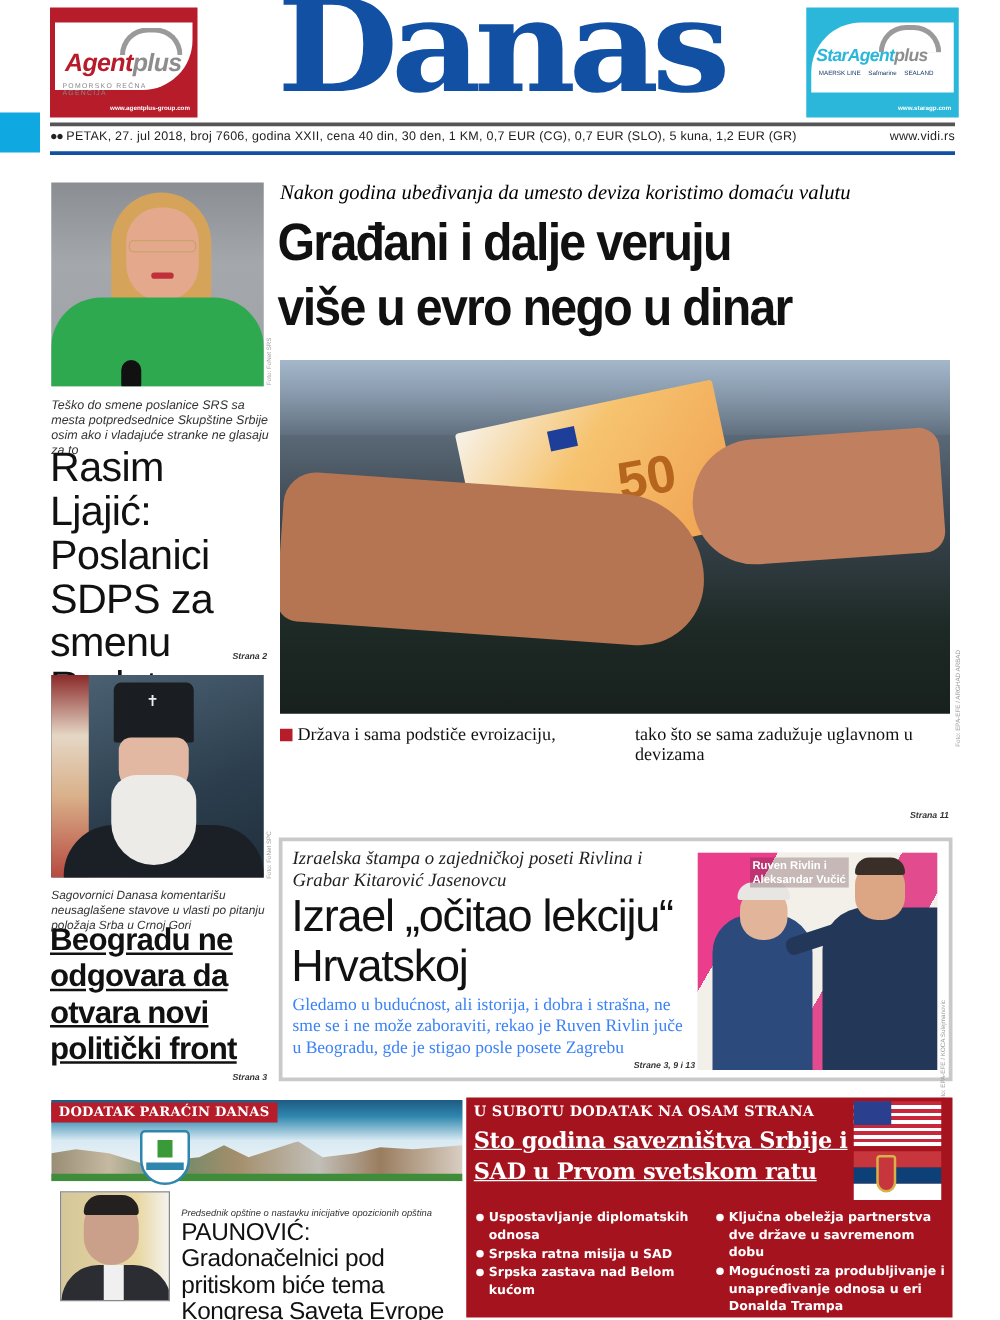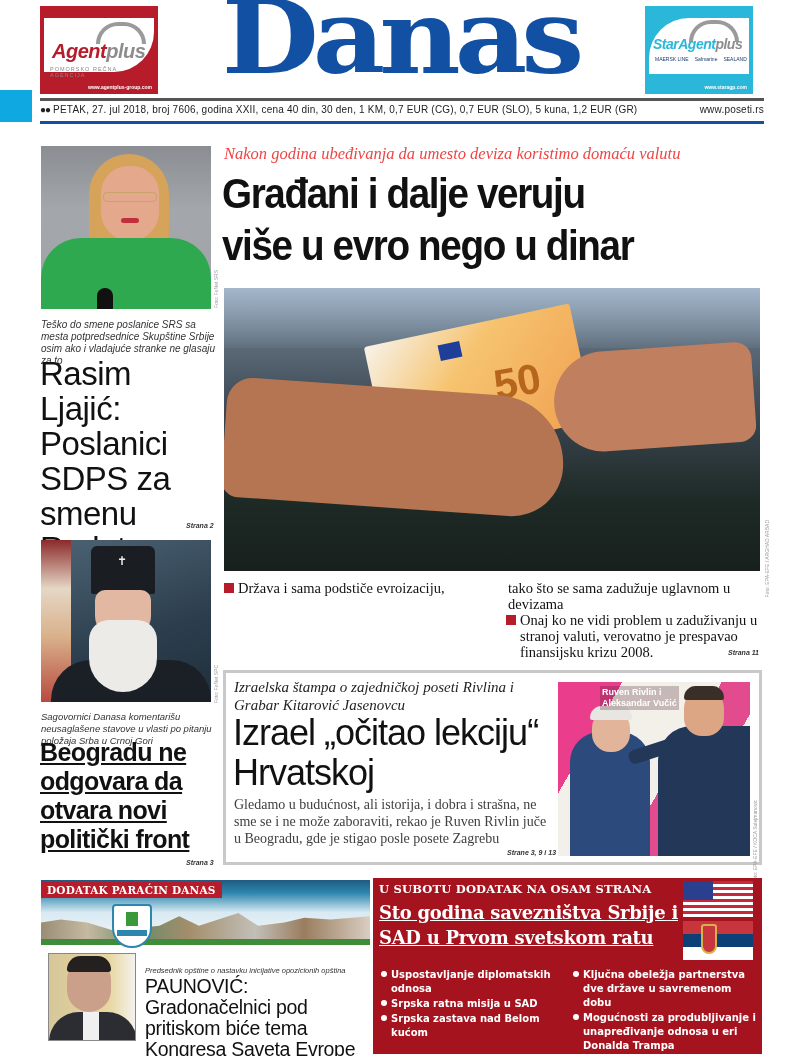--- a/index.html
+++ b/index.html
@@ -8,21 +8,21 @@
 
   
   .ad-left { left: 40px; top: 6px; width: 118px; height: 88px; background: #b71c2b; }
   .ad-left .inner { position: absolute; left: 4px; top: 12px; right: 4px; height: 54px; background: #fff; border-radius: 0 0 40px 0; }
   .ad-left .arc { position: absolute; right: 8px; top: 4px; width: 50px; height: 22px; border: 4px solid #9a9a9a; border-bottom: none; border-radius: 30px 30px 0 0; }
   .ad-left .brand { position: absolute; left: 8px; top: 22px; font: italic bold 20px "Liberation Sans", sans-serif; color: #b71c2b; letter-spacing: -0.5px; }
   .ad-left .brand .plus { color: #8d8d8d; }
   .ad-left .sub { position: absolute; left: 6px; top: 48px; font-size: 5.5px; color: #888; letter-spacing: 1px; }
   .ad-left .url { position: absolute; right: 6px; bottom: 4px; font-size: 5px; color: #fff; font-weight: bold; }
 
-  .ad-right { left: 645px; top: 6px; width: 108px; height: 88px; background: #2bb7d9; }
+  .ad-right { left: 645px; top: 6px; width: 122px; height: 88px; background: #2bb7d9; }
   .ad-right .inner { position: absolute; left: 4px; top: 12px; right: 4px; height: 56px; background: #fff; border-radius: 40px 0 0 0; }
   .ad-right .arc { position: absolute; right: 10px; top: 2px; width: 50px; height: 22px; border: 4px solid #9a9a9a; border-bottom: none; border-radius: 30px 30px 0 0; }
   .ad-right .brand { position: absolute; left: 4px; top: 18px; font: italic bold 14px "Liberation Sans", sans-serif; color: #2bb7d9; letter-spacing: -0.5px; }
   .ad-right .brand .plus { color: #8d8d8d; }
   .ad-right .partners { position: absolute; left: 6px; top: 38px; font-size: 5px; color: #1a3a6a; display: flex; gap: 6px; }
   .ad-right .url { position: absolute; right: 6px; bottom: 4px; font-size: 5px; color: #fff; font-weight: bold; }
 
   .logo { left: 180px; top: -14px; width: 440px; text-align: center; font: bold 112px "DejaVu Serif", serif; color: #1250a3; letter-spacing: -6px; line-height: 1; transform: scaleY(0.92); transform-origin: top; }
 
   .cyan-block { left: 0; top: 90px; width: 32px; height: 32px; background: #0fa8e0; }
@@ -57,21 +57,21 @@
   .photo-patriarch .face { position: absolute; left: 54px; top: 50px; width: 56px; height: 46px; background: #e2b8a2; border-radius: 10px 10px 20px 20px; }
   .photo-patriarch .beard { position: absolute; left: 48px; top: 80px; width: 68px; height: 72px; background: #ecebe8; border-radius: 20px 20px 34px 34px; }
   .photo-patriarch .robe { position: absolute; left: 10px; top: 120px; width: 160px; height: 50px; background: #1b2027; border-radius: 40px 40px 0 0; z-index: 0; }
   .photo-patriarch .beard, .photo-patriarch .face { z-index: 1; }
 
   .kicker-l2 { left: 41px; top: 711px; width: 180px; font: italic 9.5px "Liberation Sans", sans-serif; line-height: 12px; color: #333; }
   .headline-l2 { left: 40px; top: 738px; width: 180px; font: bold 25px "Liberation Sans", sans-serif; line-height: 29px; color: #111; letter-spacing: -0.6px; text-decoration: underline; }
   .ref-l2 { left: 186px; top: 859px; }
 
   
-  .main-kicker { left: 224px; top: 144px; width: 556px; font: italic 16.5px "Liberation Serif", serif; color: #ef4444; }
+  .main-kicker { left: 224px; top: 144px; width: 556px; font: italic 16.5px "Liberation Serif", serif; color: #000000; }
   .main-headline { left: 222px; top: 168px; width: 560px; font: bold 42px "Liberation Sans", sans-serif; line-height: 52px; color: #111; letter-spacing: -1.5px; transform: scaleX(0.92); transform-origin: left; white-space: nowrap; }
 
   .photo-euro { left: 224px; top: 288px; width: 536px; height: 283px; background: linear-gradient(180deg, #6f87a0 0%, #5c6a78 20%, #3a4650 45%, #1e2a26 75%, #17201d 100%); }
   .photo-euro .glass { position: absolute; left: 0; top: 0; width: 100%; height: 60px; background: linear-gradient(180deg, rgba(200,215,230,0.6), rgba(120,140,160,0.2)); }
   .photo-euro .hand-left { position: absolute; left: 0; top: 100px; width: 340px; height: 120px; background: #b57552; border-radius: 30px 80px 60px 20px; transform: rotate(4deg); }
   .photo-euro .hand-right { position: absolute; left: 330px; top: 60px; width: 200px; height: 100px; background: #c08060; border-radius: 60px 20px 20px 60px; transform: rotate(-4deg); }
   .photo-euro .notes { position: absolute; left: 150px; top: 36px; width: 210px; height: 120px; background: linear-gradient(135deg, #f7f3ea 0%, #f6c36f 40%, #f0a050 100%); transform: rotate(-12deg); border-radius: 3px; }
   .photo-euro .fifty { position: absolute; left: 270px; top: 70px; font: bold 42px "Liberation Sans", sans-serif; color: #b5651d; transform: rotate(-10deg); }
   .photo-euro .eu { position: absolute; left: 215px; top: 55px; width: 22px; height: 16px; background: #1d3f9a; transform: rotate(-12deg); }
   .credit-euro { left: 764px; top: 520px; }
@@ -82,21 +82,21 @@
   .bullets .b::before { content: ""; position: absolute; left: 0; top: 3px; width: 10px; height: 10px; background: #b71c2b; }
   .bullets .b.cont { padding-left: 0; }
   .bullets .b.cont::before { display: none; }
   .bullets .col2 .b.cont { padding-left: 2px; }
   .ref-main { left: 728px; top: 649px; }
 
   
   .israel-box { left: 223px; top: 670px; width: 539px; height: 195px; border: 3px solid #c9c9c9; }
   .israel-kicker { left: 234px; top: 678px; width: 320px; font: italic 15px "Liberation Serif", serif; line-height: 18px; color: #222; }
   .israel-headline { left: 233px; top: 713px; width: 320px; font: 36px "Liberation Sans", sans-serif; line-height: 40px; color: #111; letter-spacing: -1px; }
-  .israel-text { left: 234px; top: 796px; width: 316px; font: 14px "Liberation Serif", serif; line-height: 17px; color: #404040; }
+  .israel-text { left: 234px; top: 796px; width: 316px; font: 14px "Liberation Serif", serif; line-height: 17px; color: #3b82f6; }
   .ref-israel { left: 507px; top: 849px; }
   .photo-israel { left: 558px; top: 682px; width: 192px; height: 174px; background: #f3efe9; }
   .photo-israel .pink { position: absolute; left: 0; top: 0; width: 100%; height: 100%; background: linear-gradient(120deg, #ea3e8c 0%, #ea3e8c 22%, #f3efe9 22%, #f3efe9 56%, #e24b8e 56%, #e24b8e 72%, #f3efe9 72%); }
   .photo-israel .man1 { position: absolute; left: 12px; top: 50px; width: 80px; height: 130px; background: #2d4a7d; border-radius: 30px 30px 0 0; }
   .photo-israel .head1 { position: absolute; left: 34px; top: 28px; width: 38px; height: 42px; background: #e2b59a; border-radius: 18px; }
   .photo-israel .hair1 { position: absolute; left: 32px; top: 24px; width: 42px; height: 14px; background: #e8e6e3; border-radius: 20px 20px 4px 4px; }
   .photo-israel .man2 { position: absolute; left: 100px; top: 44px; width: 92px; height: 140px; background: #233759; border-radius: 34px 0 0 0; }
   .photo-israel .head2 { position: absolute; left: 126px; top: 8px; width: 40px; height: 46px; background: #dca584; border-radius: 18px; }
   .photo-israel .hair2 { position: absolute; left: 126px; top: 4px; width: 40px; height: 14px; background: #3a2f28; border-radius: 20px 20px 4px 4px; }
   .photo-israel .arm { position: absolute; left: 70px; top: 62px; width: 50px; height: 14px; background: #233759; transform: rotate(-18deg); border-radius: 6px; }
@@ -162,21 +162,21 @@
       <span>SEALAND</span>
     </div>
   </div>
   <div class="url">www.staragp.com</div>
 </div>
 
 <div class="abs cyan-block"></div>
 <div class="abs rule-top"></div>
 <div class="abs dateline">
   <span><span class="dots">●●</span><span>PETAK, 27. jul 2018, broj 7606, godina XXII, cena 40 din, 30 den, 1 KM, 0,7 EUR (CG), 0,7 EUR (SLO), 5 kuna, 1,2 EUR (GR)</span></span>
-  <span>www.poseti.rs</span>
+  <span>www.vidi.rs</span>
 </div>
 <div class="abs rule-bottom"></div>
 
 <div class="abs photo photo-woman">
   <div class="hair"></div>
   <div class="face"></div>
   <div class="glasses"></div>
   <div class="lips"></div>
   <div class="shirt"></div>
   <div class="mic"></div>
@@ -213,21 +213,20 @@
   <div class="hand-right"></div>
 </div>
 <div class="credit credit-euro">Foto: EPA-EFE / ARGHAD ARBAD</div>
 
 <div class="abs bullets">
   <div class="col col1">
     <div class="b">Država i sama podstiče evroizaciju,</div>
   </div>
   <div class="col col2">
     <div class="b cont">tako što se sama zadužuje uglavnom u devizama</div>
-    <div class="b">Onaj ko ne vidi problem u zaduživanju u stranoj valuti, verovatno je prespavao finansijsku krizu 2008.</div>
   </div>
 </div>
 <div class="abs page-ref ref-main">Strana 11</div>
 
 <div class="abs israel-box"></div>
 <div class="abs israel-kicker">Izraelska štampa o zajedničkoj poseti Rivlina i Grabar Kitarović Jasenovcu</div>
 <div class="abs israel-headline">Izrael „očitao lekciju“ Hrvatskoj</div>
 <div class="abs israel-text">Gledamo u budućnost, ali istorija, i dobra i strašna, ne sme se i ne može zaboraviti, rekao je Ruven Rivlin juče u Beogradu, gde je stigao posle posete Zagrebu</div>
 <div class="abs page-ref ref-israel">Strane 3, 9 i 13</div>
 <div class="abs photo photo-israel">

